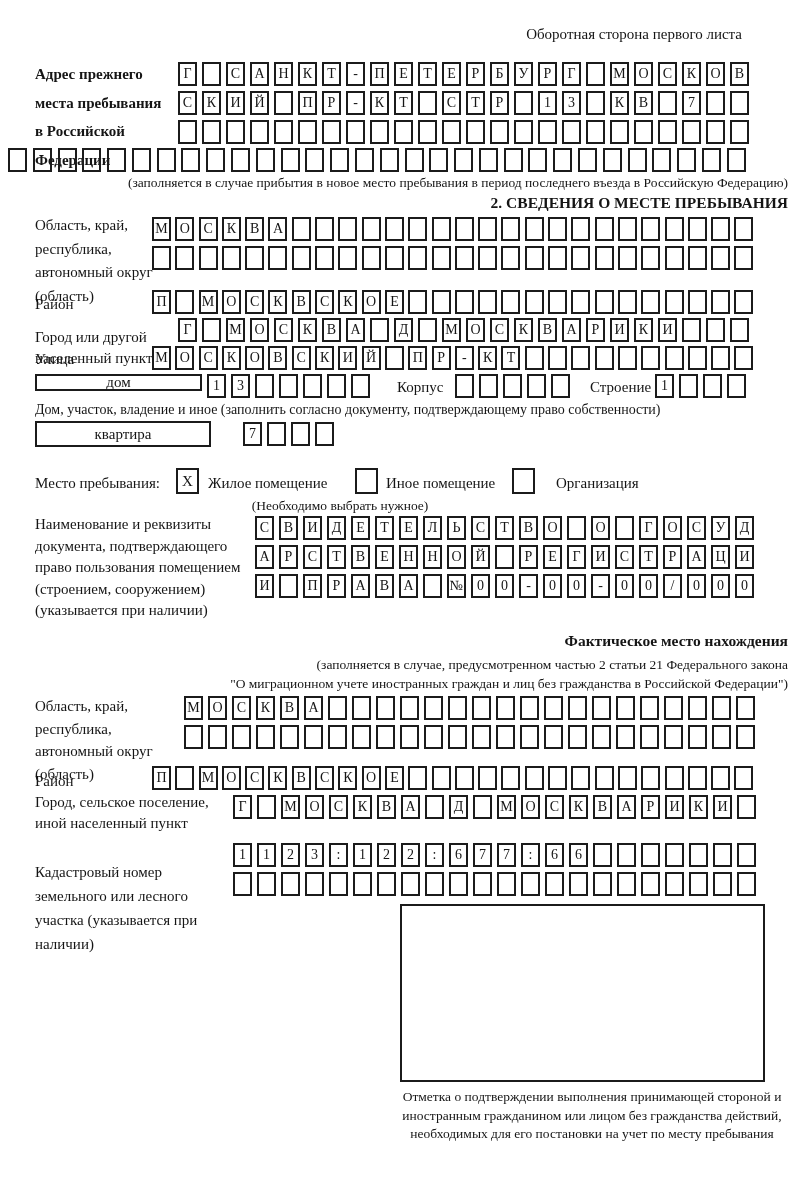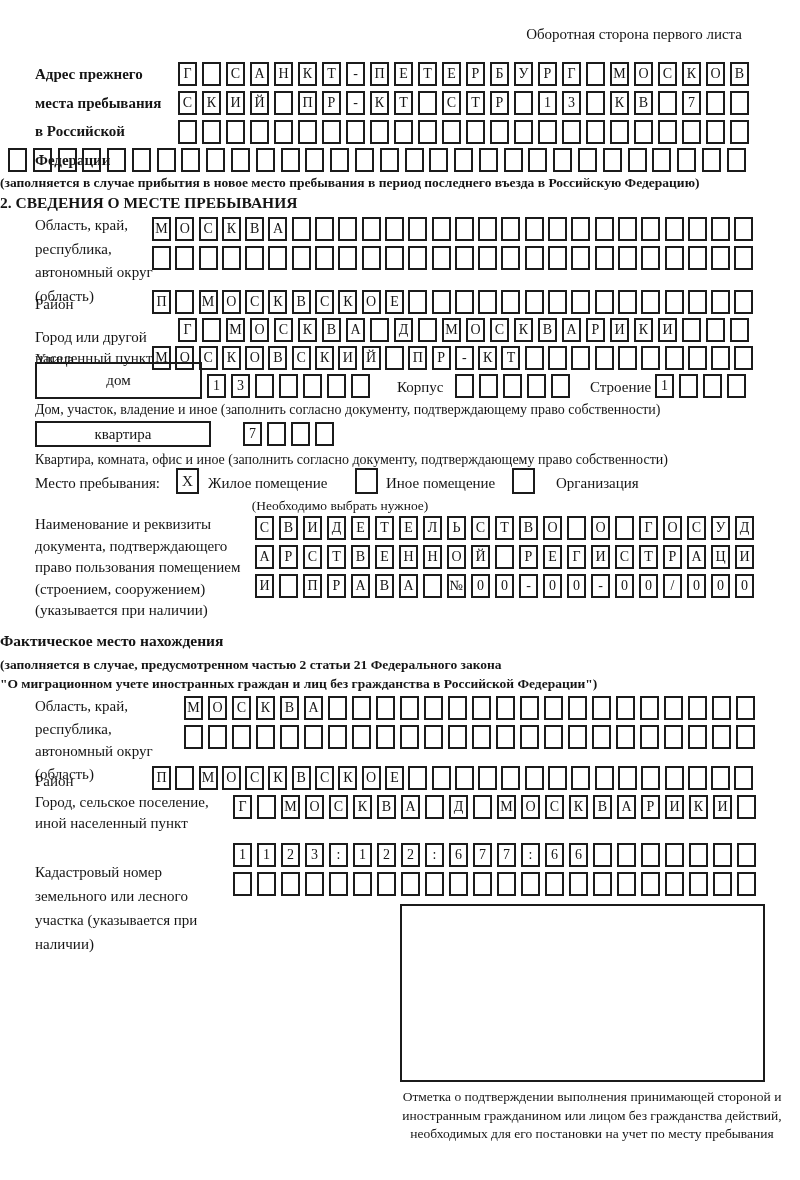--- a/index.html
+++ b/index.html
@@ -4,21 +4,21 @@
 <style>
   html,body{margin:0;padding:0;background:#fff;}
   #page{
     position:relative;width:800px;height:1180px;background:#ffffff;
     font-family:"Liberation Serif","DejaVu Serif",serif;color:#151515;overflow:hidden;
   }
   .abs{position:absolute;}
   .lbl{font-size:15px;line-height:24px;}
   .cap{font-size:13.5px;line-height:18px;}
   .bold{font-weight:bold;}
-  .center{left:0;right:12px;text-align:left;font-weight:bold;}
+  .center{left:0;right:12px;text-align:right;}
   .grid{position:absolute;display:flex;gap:4.3px;}
   .g5{gap:5px;}
   .sb{justify-content:space-between;gap:0;}
   .cb{
     flex:none;width:19px;height:24px;border:2px solid #1b1b1b;box-sizing:border-box;
     display:flex;align-items:center;justify-content:center;
     font-size:14px;line-height:20px;
   }
   .widebox{
     position:absolute;border:2px solid #1b1b1b;box-sizing:border-box;height:26px;
@@ -291,21 +291,21 @@
       <span class="cb"></span>
       <span class="cb"></span>
       <span class="cb"></span>
       <span class="cb"></span>
       <span class="cb"></span>
       <span class="cb"></span>
       <span class="cb"></span>
       <span class="cb"></span>
     </div>
 
-  <div class="widebox" style="left:35px;top:362px;width:167px;height:37px;">дом</div>
+  <div class="widebox" style="left:35px;top:374px;width:167px;height:17px;">дом</div>
   <div class="grid g5" style="left:207px;top:374px;">
       <span class="cb">1</span>
       <span class="cb">3</span>
       <span class="cb"></span>
       <span class="cb"></span>
       <span class="cb"></span>
       <span class="cb"></span>
       <span class="cb"></span>
     </div>
   <div class="abs lbl" style="left:397px;top:375px;">Корпус</div>
@@ -325,21 +325,20 @@
     </div>
   <div class="abs" style="left:35px;top:402px;font-size:14px;">Дом, участок, владение и иное (заполнить согласно документу, подтверждающему право собственности)</div>
 
   <div class="widebox" style="left:35px;top:421px;width:176px;">квартира</div>
   <div class="grid g5" style="left:243px;top:422px;">
       <span class="cb">7</span>
       <span class="cb"></span>
       <span class="cb"></span>
       <span class="cb"></span>
     </div>
-  <div class="abs" style="left:35px;top:452px;font-size:14px;">Квартира, комната, офис и иное (заполнить согласно документу, подтверждающему право собственности)</div>
 
   <div class="abs lbl" style="left:35px;top:471px;">Место пребывания:</div>
   <div class="chk" style="left:176px;top:468px;">X</div>
   <div class="abs lbl" style="left:208px;top:471px;">Жилое помещение</div>
   <div class="chk" style="left:355px;top:468px;"></div>
   <div class="abs lbl" style="left:386px;top:471px;">Иное помещение</div>
   <div class="chk" style="left:512px;top:468px;"></div>
   <div class="abs lbl" style="left:556px;top:471px;">Организация</div>
   <div class="abs cap" style="left:150px;top:497px;width:380px;text-align:center;">(Необходимо выбрать нужное)</div>
 

